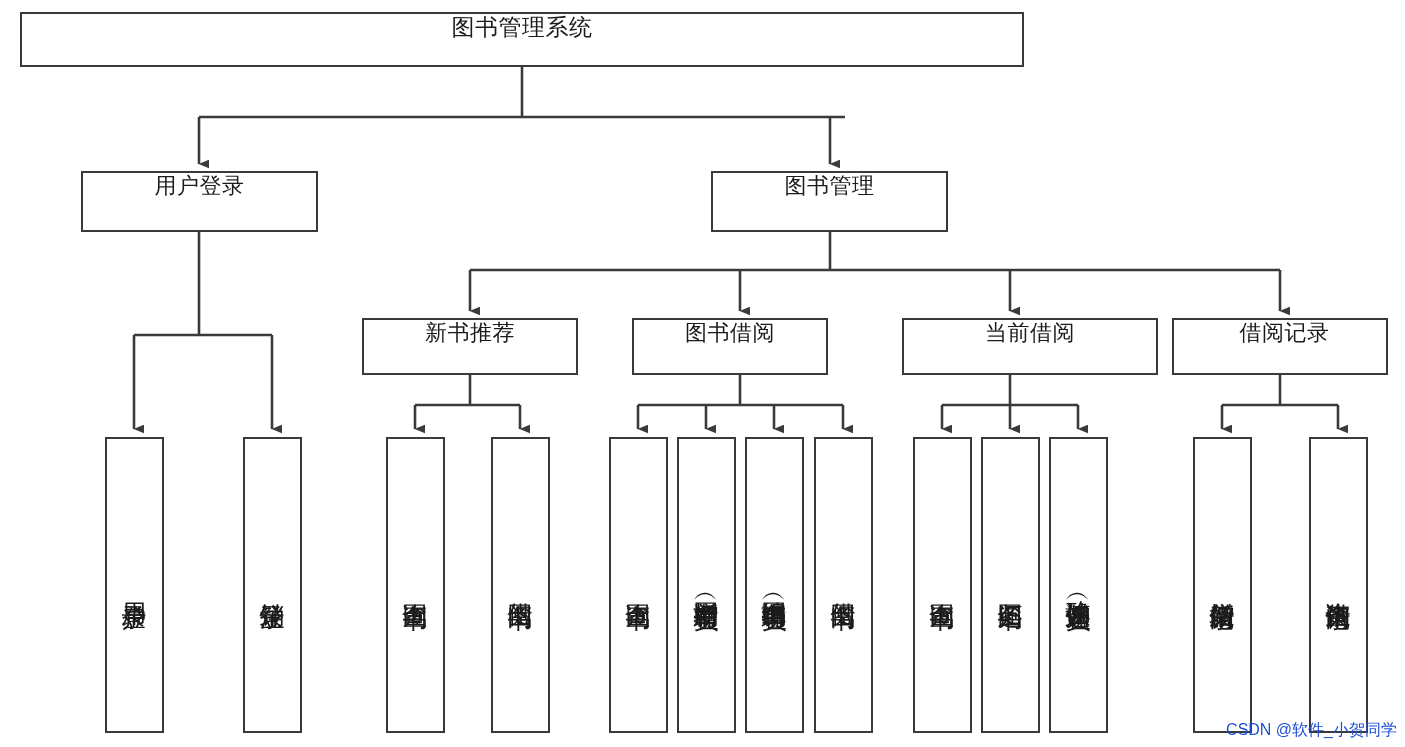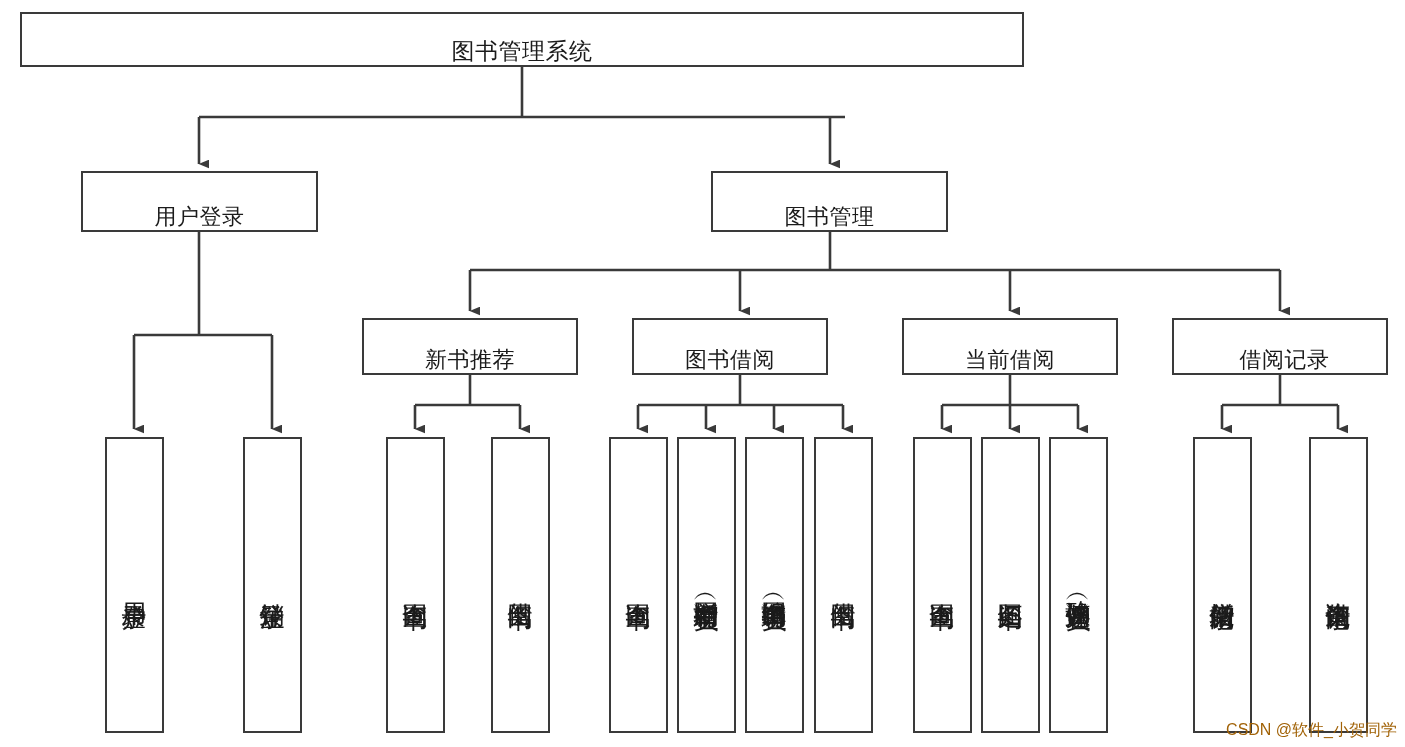--- a/index.html
+++ b/index.html
@@ -25,21 +25,21 @@
     width: 1405px;
     height: 747px;
     pointer-events: none;
   }
   .node {
     position: absolute;
     box-sizing: border-box;
     background: #ffffff;
     border: 2px solid #3a3a3a;
     display: flex;
-    align-items: flex-end;
+    align-items: flex-start;
     justify-content: center;
     color: #1b1b1b;
   }
   .node-label {
     display: block;
     text-align: center;
     white-space: nowrap;
     line-height: 1.16;
   }
   .node.horizontal .node-label {
@@ -60,21 +60,21 @@
     font-size: 25px;
     line-height: 1.12;
     letter-spacing: 1px;
     white-space: nowrap;
   }
   #watermark {
     position: absolute;
     right: 8px;
     bottom: 6px;
     font-size: 16px;
-    color: #a16207;
+    color: #1d4ed8;
     white-space: nowrap;
     user-select: none;
   }
 </style>
 </head>
 <body>
 
 <div id="diagram-root">
 
   <svg id="edge-layer" viewBox="0 0 1405 747" xmlns="http://www.w3.org/2000/svg">
@@ -140,21 +140,21 @@
   </div>
 
   <div class="node horizontal" style="left:362px; top:318px; width:216px; height:57px;">
     <span class="node-label">新书推荐</span>
   </div>
 
   <div class="node horizontal" style="left:632px; top:318px; width:196px; height:57px;">
     <span class="node-label">图书借阅</span>
   </div>
 
-  <div class="node horizontal" style="left:902px; top:318px; width:216px; height:57px;">
+  <div class="node horizontal" style="left:902px; top:318px; width:256px; height:57px;">
     <span class="node-label">当前借阅</span>
   </div>
 
   <div class="node horizontal" style="left:1172px; top:318px; width:216px; height:57px;padding-left:9px;">
     <span class="node-label">借阅记录</span>
   </div>
 
   <div class="node leaf" style="left:105px; top:437px; width:59px; height:296px;">
     <span class="node-label">用户登录</span>
   </div>

